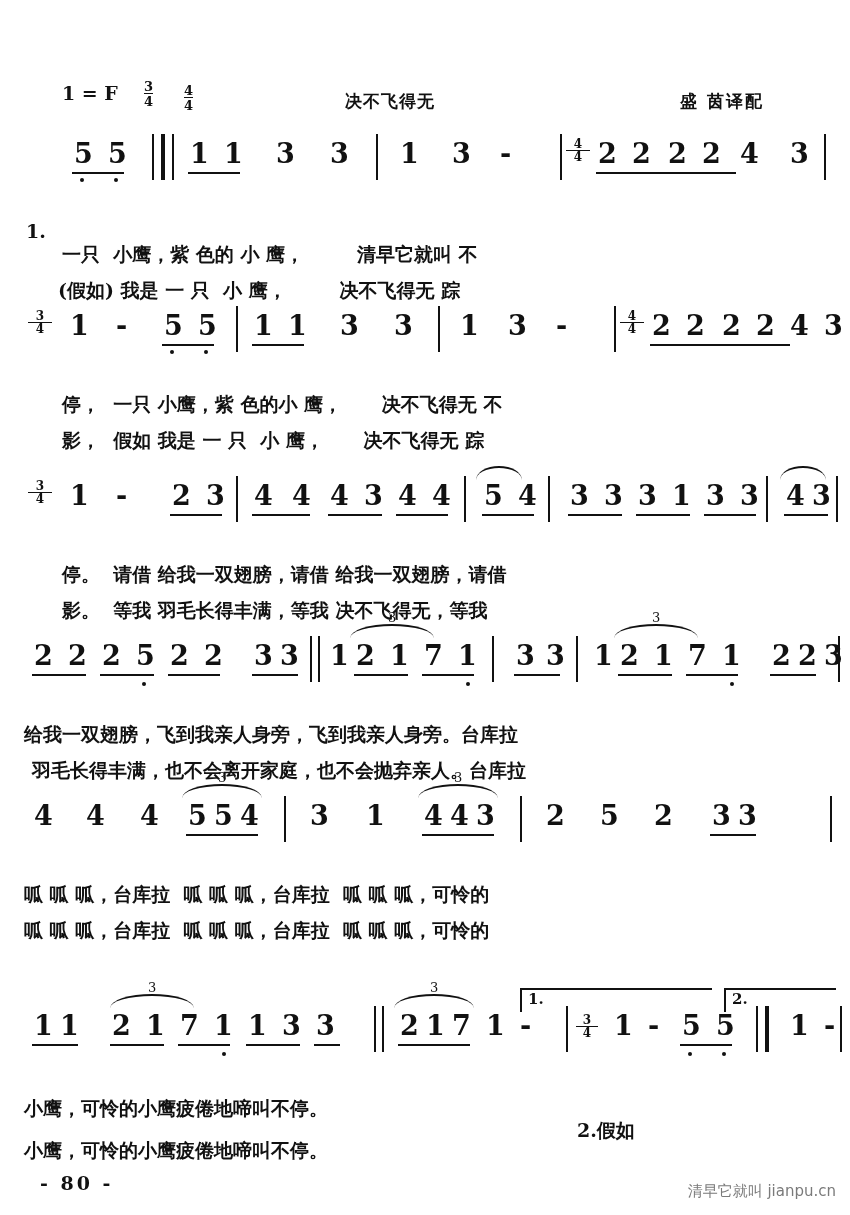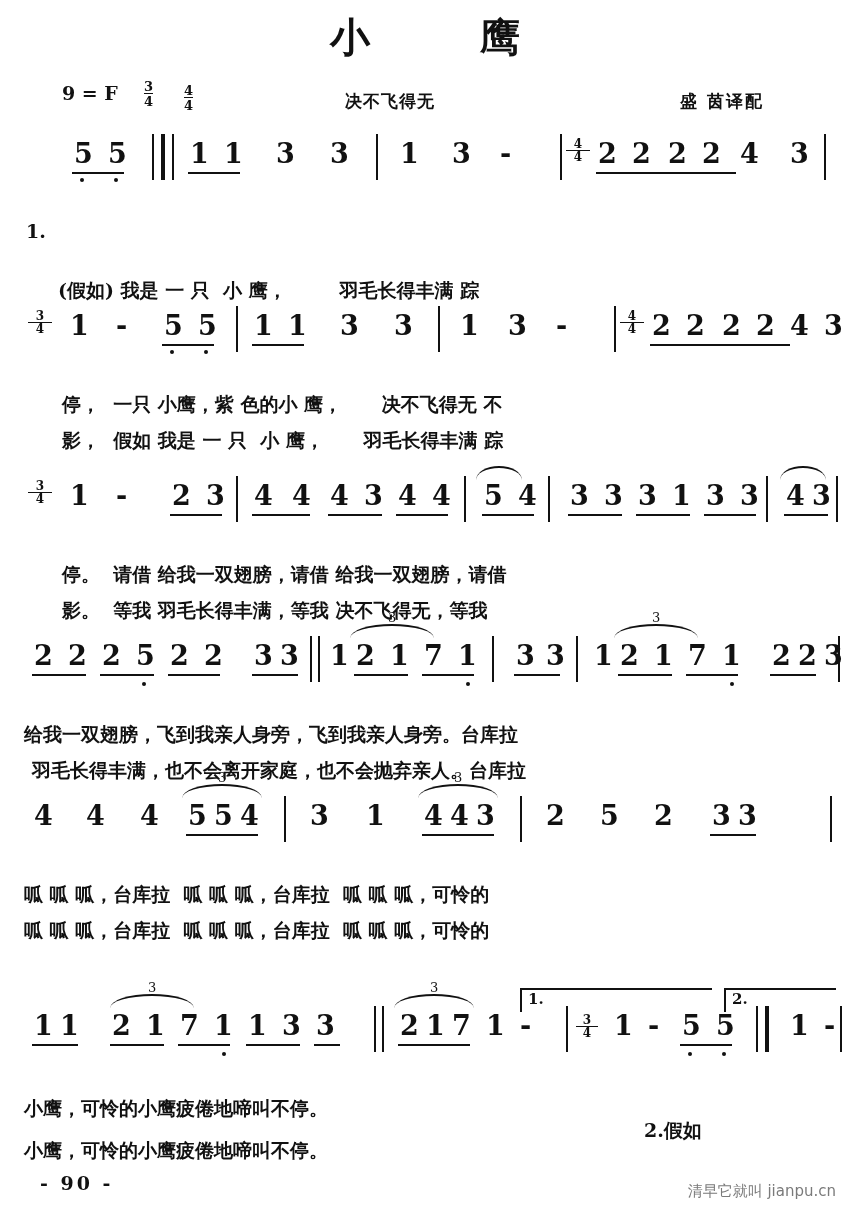--- a/index.html
+++ b/index.html
@@ -178,23 +178,22 @@
     font-size: 15px;
     color: #7a7a7a;
     font-family: "DejaVu Sans", sans-serif;
   }
 </style>
 </head>
 <body>
 
 <div class="page">
 
-  <div class="title">小          鹰</div>
-
-  <div class="key-sig">9 = F</div>
+
+  <div class="key-sig">1 = F</div>
 
   <div class="meter m1">
     <span class="num">3</span>
     <span class="den">4</span>
   </div>
   <div class="meter m2">
     <span class="num">4</span>
     <span class="den">4</span>
   </div>
 
@@ -231,24 +230,25 @@
     <div class="bar" style="left:376px;top:-4px;height:46px;"></div>
     <div class="bar" style="left:560px;top:-4px;height:46px;"></div>
     <div class="bar" style="left:824px;top:-4px;height:46px;"></div>
     <div class="smallmeter" style="left:566px;top:0px;width:24px;">
       <span class="num">4</span>
         <span class="den">4</span>
     </div>
 
     <div class="lyric" style="top:60px;">
       <span class="w" style="left:26px;">1.</span>
+      <span class="w" style="left:62px;">一只  小鹰，紫 色的 小 鹰，        清早它就叫 不</span>
     </div>
     <div class="lyric" style="top:96px;">
       <span class="w" style="left:26px;"></span>
-      <span class="w" style="left:58px;">(假如) 我是 一 只  小 鹰，        羽毛长得丰满 踪</span>
+      <span class="w" style="left:58px;">(假如) 我是 一 只  小 鹰，        决不飞得无 踪</span>
     </div>
   </div>
 
   <div class="system" style="top:310px;">
     <div class="notes">
       <span class="n" style="left:70px;top:0;">1</span>
       <span class="n" style="left:116px;top:0;">-</span>
       <span class="n" style="left:164px;top:0;">5</span>
       <span class="n" style="left:198px;top:0;">5</span>
       <span class="n" style="left:254px;top:0;">1</span>
@@ -280,21 +280,21 @@
     <div class="bar" style="left:614px;top:-4px;height:46px;"></div>
     <div class="smallmeter" style="left:620px;top:0px;width:24px;">
       <span class="num">4</span>
         <span class="den">4</span>
     </div>
 
     <div class="lyric" style="top:60px;">
       <span class="w" style="left:62px;">停，  一只 小鹰，紫 色的小 鹰，      决不飞得无 不</span>
     </div>
     <div class="lyric" style="top:96px;">
-      <span class="w" style="left:62px;">影，  假如 我是 一 只  小 鹰，      羽毛长得丰满 踪</span>
+      <span class="w" style="left:62px;">影，  假如 我是 一 只  小 鹰，      决不飞得无 踪</span>
     </div>
   </div>
 
   <div class="system" style="top:480px;">
     <div class="notes">
       <span class="n" style="left:70px;top:0;">1</span>
       <span class="n" style="left:116px;top:0;">-</span>
       <span class="n" style="left:172px;top:0;">2</span>
       <span class="n" style="left:206px;top:0;">3</span>
       <span class="n" style="left:254px;top:0;">4</span>
@@ -486,23 +486,23 @@
     <div class="smallmeter" style="left:576px;top:4px;width:22px;">
       <span class="num">3</span>
         <span class="den">4</span>
     </div>
     <div class="bar" style="left:566px;top:-4px;height:46px;"></div>
     <div class="dbar" style="left:756px;top:-4px;height:46px;"></div>
     <div class="bar" style="left:840px;top:-4px;height:46px;"></div>
 
     <div class="lyric" style="top:64px;">
       <span class="w" style="left:24px;">小鹰，可怜的小鹰疲倦地啼叫不停。</span>
-      <span class="w" style="left:644px;">2.假如</span>
+      <span class="w" style="left:577px;">2.假如</span>
     </div>
     <div class="lyric" style="top:106px;">
       <span class="w" style="left:24px;">小鹰，可怜的小鹰疲倦地啼叫不停。</span>
     </div>
   </div>
 
-  <div class="page-no">- 90 -</div>
+  <div class="page-no">- 80 -</div>
   <div class="watermark">清早它就叫 jianpu.cn</div>
 
 </div>
 
 </body></html>

